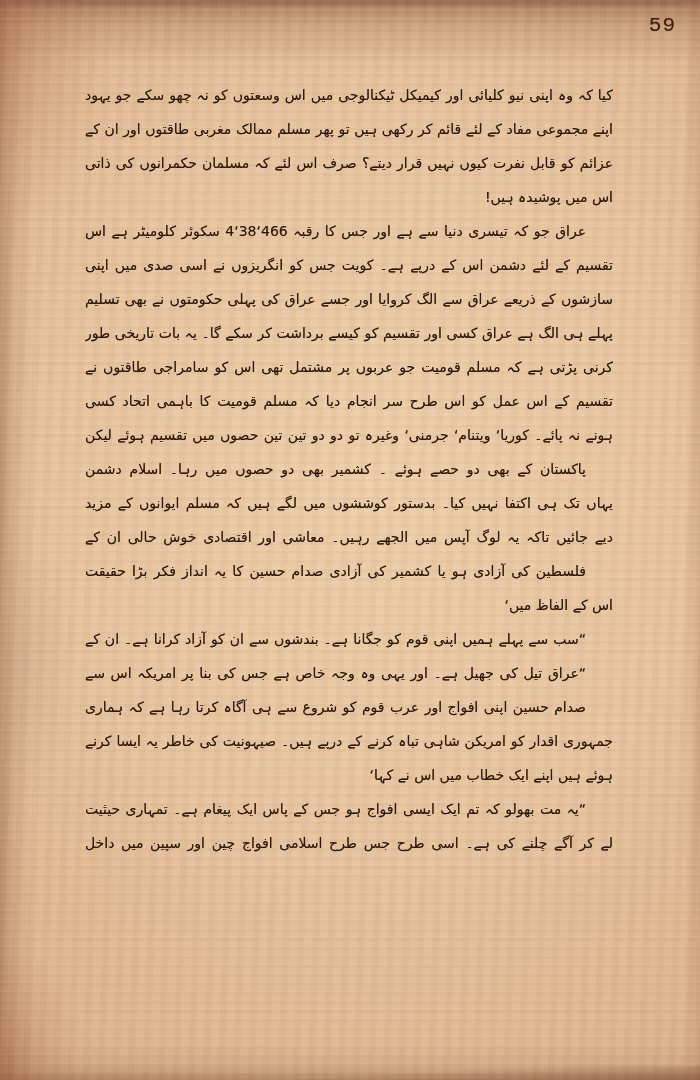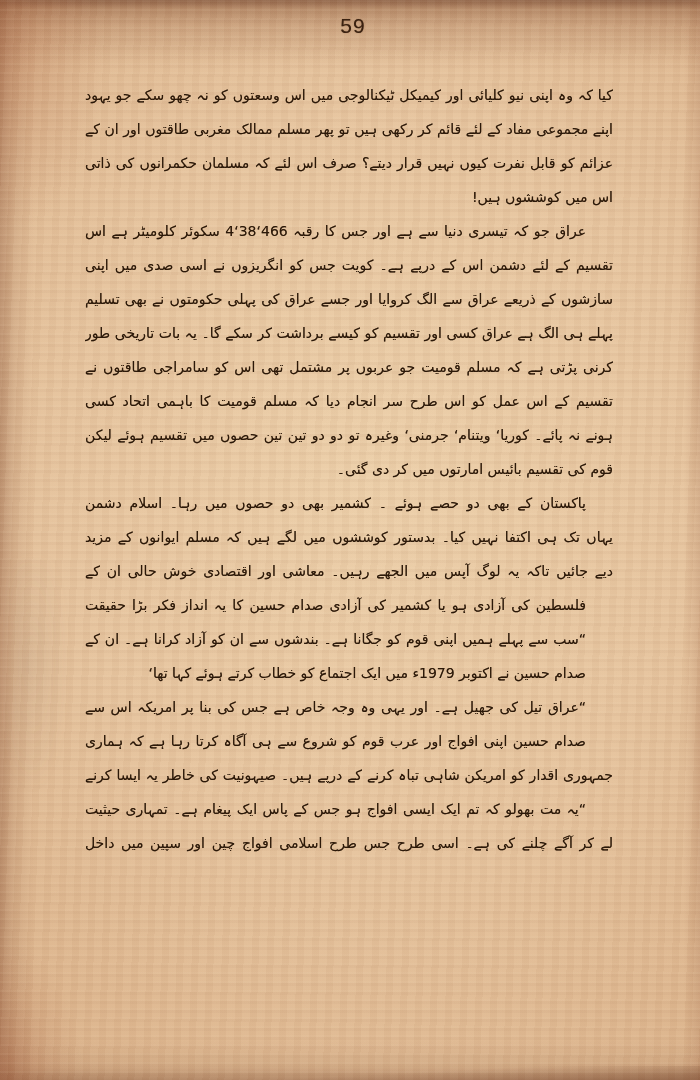--- a/index.html
+++ b/index.html
@@ -28,22 +28,22 @@
   .stain-top-band{left:0;top:0;width:100%;height:70px;
     background:linear-gradient(180deg, rgba(140,85,55,.25) 0%, rgba(140,85,55,0) 100%);}
   .stain-bottom-left{left:0;bottom:0;width:90px;height:140px;
     background:radial-gradient(85% 90% at 6% 92%, rgba(150,78,48,.34) 0%, rgba(150,78,48,.10) 60%, rgba(150,78,48,0) 100%);}
   .stain-bottom-edge{left:0;bottom:0;width:100%;height:14px;
     background:linear-gradient(177deg, rgba(105,58,36,0) 55%, rgba(105,58,36,.35) 96%);}
   .stain-mid-left{left:8px;top:560px;width:60px;height:260px;filter:blur(6px);
     background:radial-gradient(60% 50% at 40% 40%, rgba(120,100,90,.10) 0%, rgba(120,100,90,0) 100%);}
   .page-number{
     position:absolute;top:14px;left:0;right:24px;
-    text-align:center;
-    font-family:Liberation Sans, sans-serif;
+    text-align:right;
+    font-family:Liberation Mono, monospace;
     font-size:21px;letter-spacing:1px;
     color:#3a2110;
     text-shadow:0 0 1px rgba(58,33,16,.45);
     padding-left:30px;
   }
   .text-block{
     position:absolute;left:85px;top:78px;width:528px;
     direction:rtl;
     color:#2b1808;
     font-size:14px;
@@ -69,36 +69,36 @@
   <div class="stain stain-bottom-left"></div>
   <div class="stain stain-mid-left"></div>
   <div class="texture"></div>
 
   <div class="page-number">59</div>
 
   <div class="text-block">
     <div class="line">کیا کہ وہ اپنی نیو کلیائی اور کیمیکل ٹیکنالوجی میں اس وسعتوں کو نہ چھو سکے جو یہود و نصاریٰ نے</div>
     <div class="line">اپنے مجموعی مفاد کے لئے قائم کر رکھی ہیں تو پھر مسلم ممالک مغربی طاقتوں اور ان کے غیر انسانی</div>
     <div class="line">عزائم کو قابل نفرت کیوں نہیں قرار دیتے؟ صرف اس لئے کہ مسلمان حکمرانوں کی ذاتی مصلحتیں</div>
-    <div class="line last">اس میں کوششوں ہیں!</div>
+    <div class="line last">اس میں پوشیدہ ہیں!</div>
     <div class="line indent">عراق جو کہ تیسری دنیا سے ہے اور جس کا رقبہ ⁦4‘38‘466⁩ سکوئر کلومیٹر ہے اس کی مزید</div>
     <div class="line">تقسیم کے لئے دشمن اس کے درپے ہے۔ کویت جس کو انگریزوں نے اسی صدی میں اپنی گہری</div>
     <div class="line">سازشوں کے ذریعے عراق سے الگ کروایا اور جسے عراق کی پہلی حکومتوں نے بھی تسلیم نہیں کیا</div>
     <div class="line">پہلے ہی الگ ہے عراق کسی اور تقسیم کو کیسے برداشت کر سکے گا۔ یہ بات تاریخی طور پر تسلیم</div>
     <div class="line">کرنی پڑتی ہے کہ مسلم قومیت جو عربوں پر مشتمل تھی اس کو سامراجی طاقتوں نے تقسیم کیا اور</div>
     <div class="line">تقسیم کے اس عمل کو اس طرح سر انجام دیا کہ مسلم قومیت کا باہمی اتحاد کسی صورت بھی پیدا</div>
     <div class="line">ہونے نہ پائے۔ کوریا‘ ویتنام‘ جرمنی‘ وغیرہ تو دو دو تین تین حصوں میں تقسیم ہوئے لیکن عرب</div>
-    <div class="line last">قوم کی تقسیم بائیس امارتوں میں کر دی گئی۔</div>
     <div class="line indent">پاکستان کے بھی دو حصے ہوئے ۔ کشمیر بھی دو حصوں میں رہا۔ اسلام دشمن سازشوں نے</div>
     <div class="line">یہاں تک ہی اکتفا نہیں کیا۔ بدستور کوششوں میں لگے ہیں کہ مسلم ایوانوں کے مزید بٹوارے کر</div>
     <div class="line">دیے جائیں تاکہ یہ لوگ آپس میں الجھے رہیں۔ معاشی اور اقتصادی خوش حالی ان کے نزدیک نہ</div>
     <div class="line indent">فلسطین کی آزادی ہو یا کشمیر کی آزادی صدام حسین کا یہ انداز فکر بڑا حقیقت پسندانہ ہے۔</div>
+    <div class="line last">اس کے الفاظ میں‘</div>
     <div class="line indent">“سب سے پہلے ہمیں اپنی قوم کو جگانا ہے۔ بندشوں سے ان کو آزاد کرانا ہے۔ ان کے اندر</div>
-    <div class="line last indent">صدام حسین نے اکتوبر 1979ء میں ایک اجتماع کو خطاب کرتے ہوئے کہا تھا‘</div>
     <div class="line indent">“عراق تیل کی جھیل ہے۔ اور یہی وہ وجہ خاص ہے جس کی بنا پر امریکہ اس سے نفرت کرتا</div>
     <div class="line indent">صدام حسین اپنی افواج اور عرب قوم کو شروع سے ہی آگاہ کرتا رہا ہے کہ ہماری انقلابی اور</div>
     <div class="line">جمہوری اقدار کو امریکن شاہی تباہ کرنے کے درپے ہیں۔ صیہونیت کی خاطر یہ ایسا کرنے پر تلے</div>
+    <div class="line last">ہوئے ہیں اپنے ایک خطاب میں اس نے کہا‘</div>
     <div class="line indent">“یہ مت بھولو کہ تم ایک ایسی افواج ہو جس کے پاس ایک پیغام ہے۔ تمہاری حیثیت علم</div>
     <div class="line">لے کر آگے چلنے کی ہے۔ اسی طرح جس طرح اسلامی افواج چین اور سپین میں داخل ہوئیں۔</div>
   </div>
 
   <div class="stain stain-bottom-edge"></div>
 </div>
 
 </body></html>

